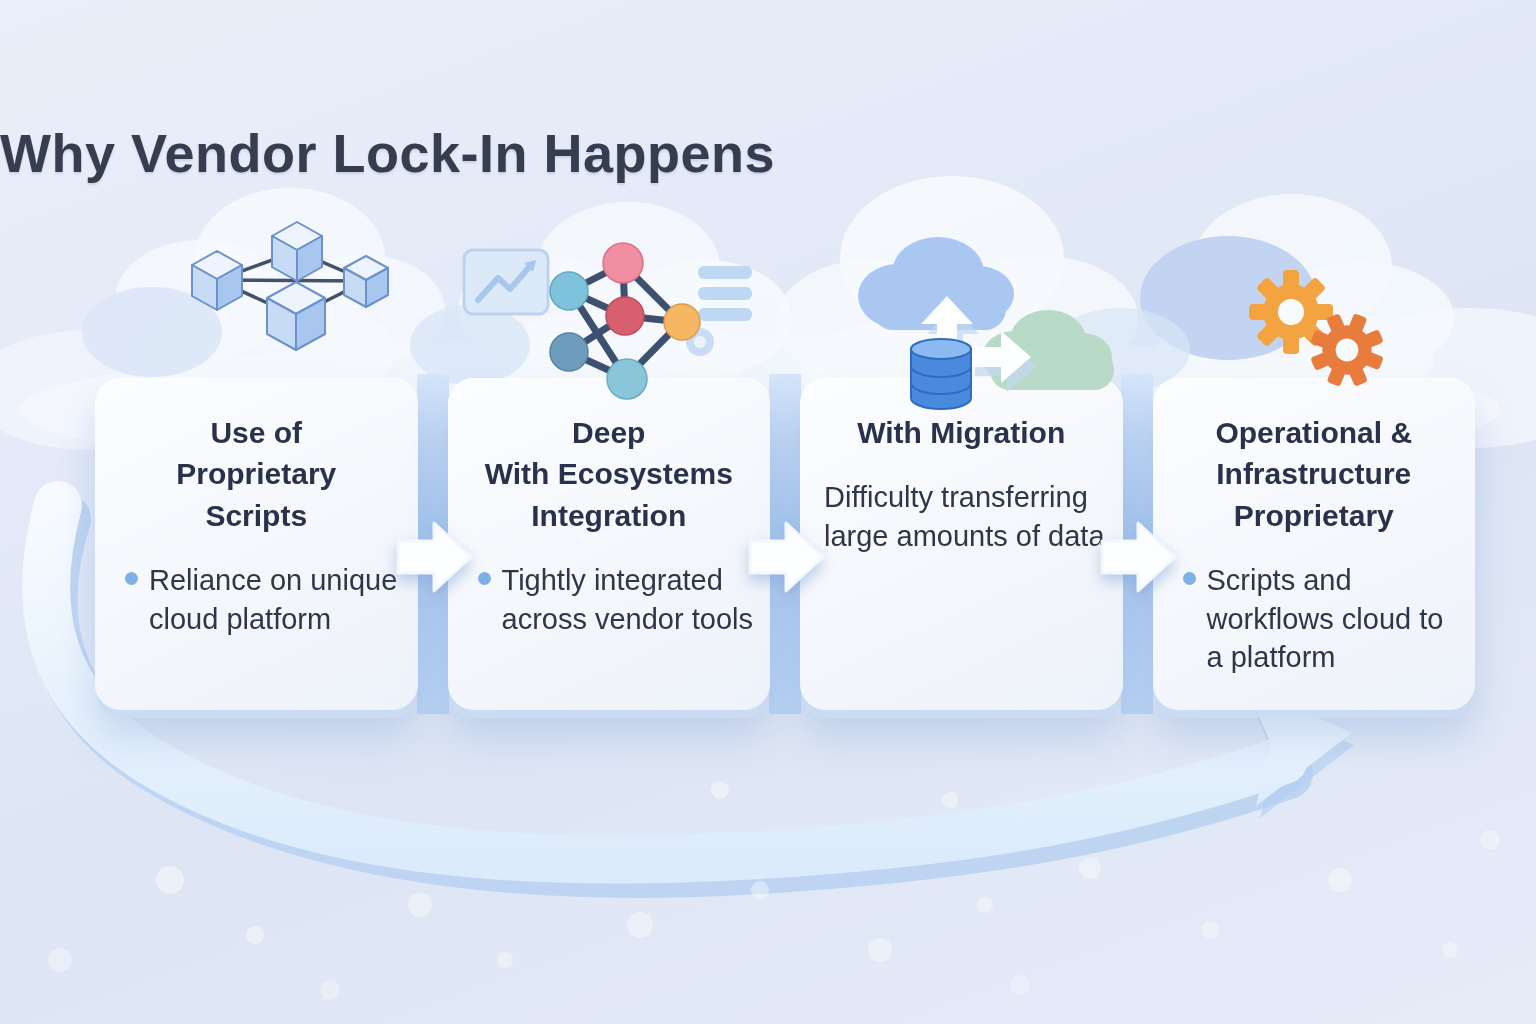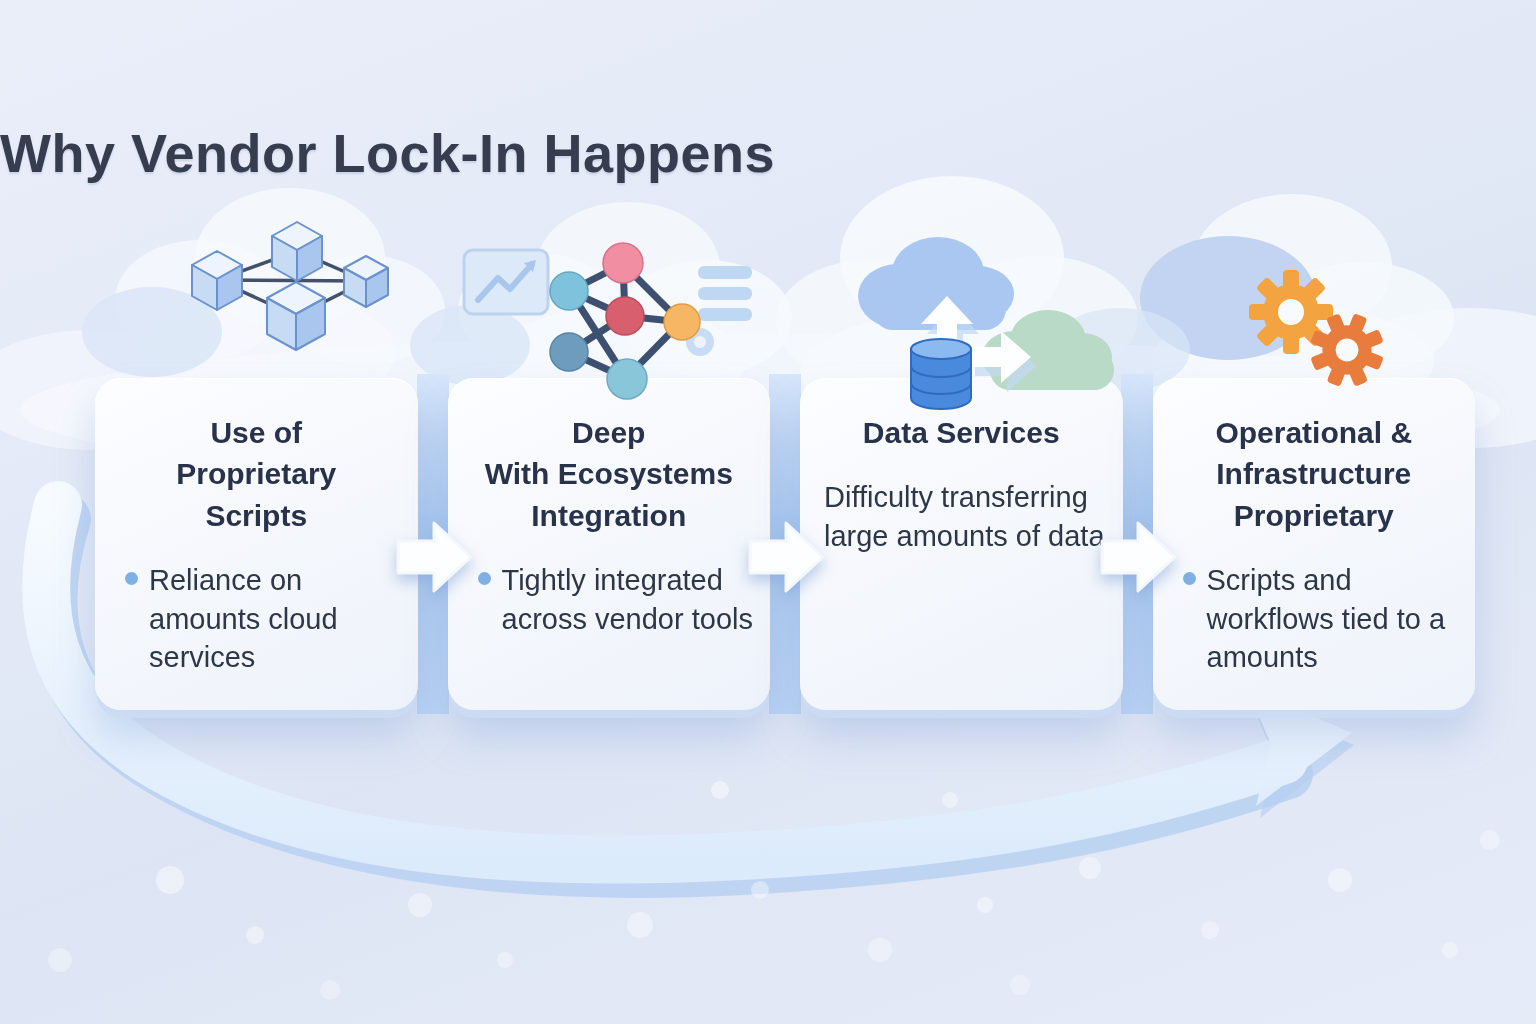--- a/index.html
+++ b/index.html
@@ -141,54 +141,54 @@
   <div class="cards-row">
 
     <div class="card">
       <div class="card-heading">
         <span>Use of</span>
         <span>Proprietary</span>
         <span>Scripts</span>
       </div>
       <div class="card-body">
         <span class="dot"></span>
-        <span class="bullet-text">Reliance on amounts cloud services</span>
+        <span class="bullet-text">Reliance on unique cloud platform</span>
       </div>
     </div>
 
     <div class="card">
       <div class="card-heading">
         <span>Deep</span>
         <span>With Ecosystems</span>
         <span>Integration</span>
       </div>
       <div class="card-body">
         <span class="dot"></span>
         <span class="bullet-text">Tightly integrated across vendor tools</span>
       </div>
     </div>
 
     <div class="card">
       <div class="card-heading">
-        <span>Data Services</span>
+        <span>With Migration</span>
       </div>
       <div class="card-body no-dot">
         <span class="bullet-text">Difficulty transferring large amounts of data</span>
       </div>
     </div>
 
     <div class="card">
       <div class="card-heading">
         <span>Operational &amp;</span>
         <span>Infrastructure</span>
         <span>Proprietary</span>
       </div>
       <div class="card-body">
         <span class="dot"></span>
-        <span class="bullet-text">Scripts and workflows tied to a amounts</span>
+        <span class="bullet-text">Scripts and workflows cloud to a platform</span>
       </div>
     </div>
 
   </div>
 
   <svg class="flow-arrow fa1" width="80" height="90" viewBox="0 0 80 90">
     <path d="M3,29 H39 V11 L76,45 L39,79 V61 H3 Z" fill="#fdfeff" stroke="#f4f8fd" stroke-width="3" stroke-linejoin="round"></path>
   </svg>
   <svg class="flow-arrow fa2" width="80" height="90" viewBox="0 0 80 90">
     <path d="M3,29 H39 V11 L76,45 L39,79 V61 H3 Z" fill="#fdfeff" stroke="#f4f8fd" stroke-width="3" stroke-linejoin="round"></path>

